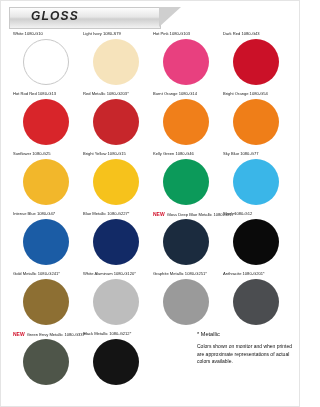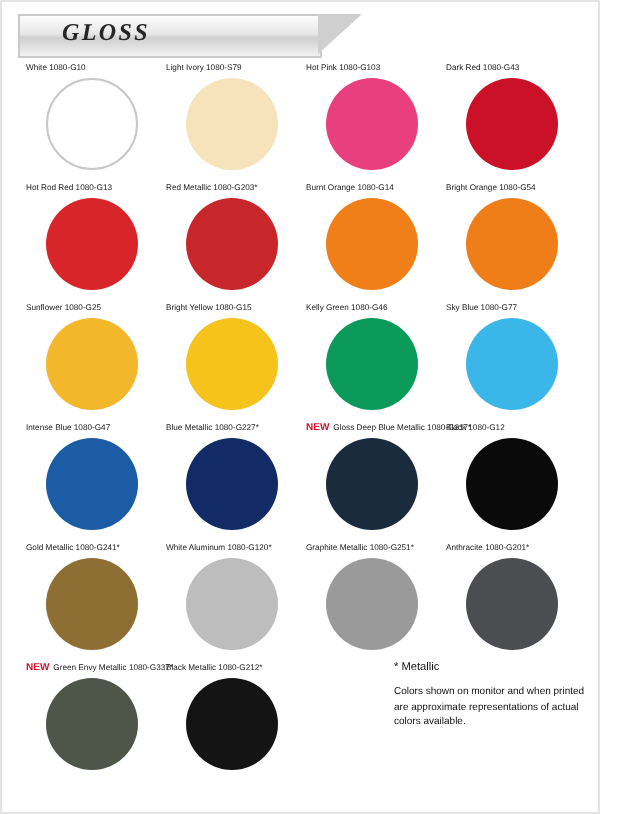--- a/index.html
+++ b/index.html
@@ -11,21 +11,21 @@
     position:relative;
   }
   .page{
     position:absolute;inset:0;
     background:#ffffff;
     box-sizing:border-box;
     border:1px solid #e4e4e4;
   }
   
   .banner{
-    position:absolute;left:8px;top:6px;width:188px;height:20px;font-family:Liberation Serif, serif;
+    position:absolute;left:8px;top:6px;width:188px;height:20px;
   }
   .banner .bar{
     position:absolute;left:0;top:0;width:150px;height:20px;
     background:linear-gradient(to bottom,#fdfdfd 0%,#e6e6e6 45%,#cfcfcf 55%,#f2f2f2 100%);
     border:1px solid #c9c9c9;
   }
   .banner .tri{
     position:absolute;left:150px;top:0;width:0;height:0;
     border-top:20px solid #cfcfcf;
     border-right:22px solid transparent;

